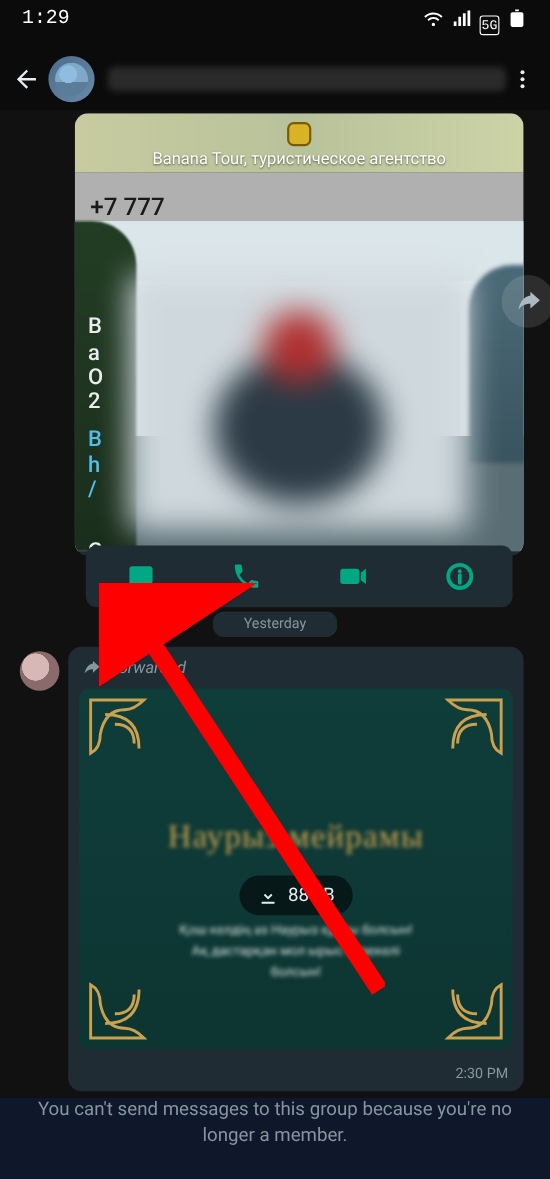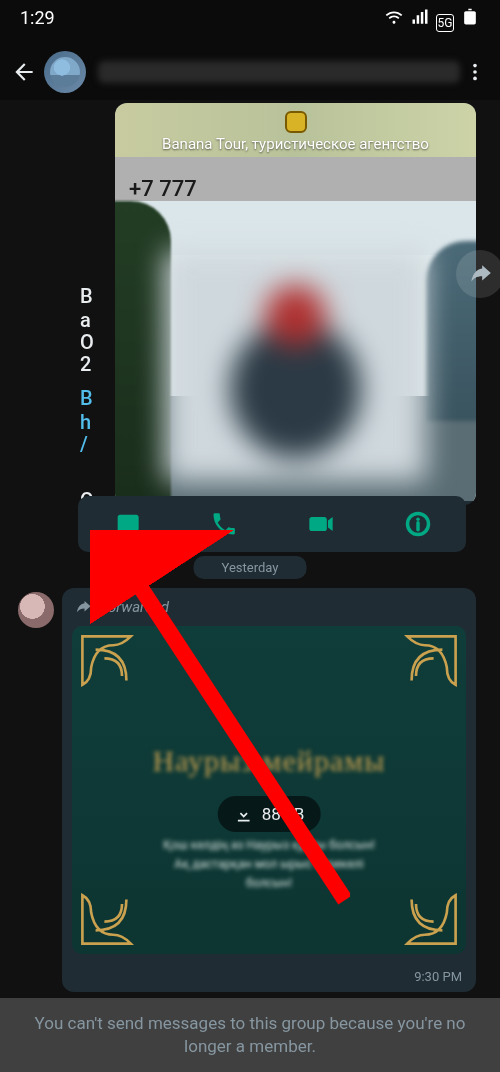--- a/index.html
+++ b/index.html
@@ -8,21 +8,21 @@
     background: #0b0b0b;
     font-family: -apple-system, Roboto, "Helvetica Neue", Arial, sans-serif;
     color: #e9edef;
     position: relative;
   }
 
   
   .status-bar {
     position: absolute; top: 0; left: 0; right: 0; height: 34px;
     display: flex; align-items: center; justify-content: space-between;
-    padding: 0 20px; font-size: 18px; color: #fff;
+    padding: 0 20px; font-size: 18px; color: #fff; font-family: Liberation Mono, monospace;
   }
   .status-right { display: flex; gap: 6px; align-items: center; }
   .status-right svg, .status-right .ico { width: 20px; height: 20px; fill: #fff; }
 
   
   .app-bar {
     position: absolute; top: 44px; left: 0; right: 0; height: 56px;
     display: flex; align-items: center; padding: 0 10px;
   }
   .back { width: 28px; height: 28px; display:flex; align-items:center; justify-content:center; }
@@ -45,21 +45,21 @@
 
   
   .chat {
     position: absolute; top: 100px; bottom: 74px; left: 0; right: 0;
     background: #111;
   }
 
   
   .msg1 {
     position:absolute; top:3px; left:68px; right:24px; height:402px;
-    background:#1f2c34; border-radius:12px; overflow:hidden;margin-left:47px;
+    background:#1f2c34; border-radius:12px; overflow:hidden;
   }
   .map-strip {
     height: 54px;
     background: linear-gradient(90deg,#c8cba0,#b8c29a,#cdd3a7);
     display:flex; align-items:flex-start; justify-content:center; flex-direction:column;
     padding-top:4px;
   }
   .map-pin {
     align-self:center;
     width:22px;height:22px;border-radius:6px;background:#d9b326;
@@ -160,22 +160,22 @@
     display:flex; align-items:center; gap:8px; font-size:17px;
   }
   .time-lbl{
     position:absolute; bottom:8px; right:14px;
     color:#8696a0; font-size:13px;
   }
 
   
   .notice{
     position:absolute; left:0; right:0; bottom:0; height:74px;
-    background:#404040; color:#8696a0;
-    display:flex; align-items:center; justify-content:center;
+    background:#0f172a; color:#8696a0;
+    display:flex; align-items:flex-start; justify-content:center;
     text-align:center; font-size:17px; line-height:1.35; padding:0 30px;
   }
 
   
   .anno-arrow{
     position:absolute; top:430px; left:90px; width:260px; height:380px;
     z-index:20; pointer-events:none;
   }
 
   .dark-letter{
@@ -313,21 +313,21 @@
       </div>
       <div class="script-text">Наурыз мейрамы</div>
       <div class="sub-text">Қош келдің әз Наурыз құтты болсын!<br>Ақ дастарқан мол ырыс берекелі<br>болсын!</div>
       <div class="dl-pill">
         <svg viewBox="0 0 24 24" width="20" height="20" fill="#e9edef">
             <path d="M12 3v10.6l3.3-3.3 1.4 1.4L12 16.4l-4.7-4.7 1.4-1.4L12 13.6V3h0zM5 19h14v2H5z"></path>
           </svg>
         <span>88 kB</span>
       </div>
     </div>
-    <div class="time-lbl">9:30 PM</div>
+    <div class="time-lbl">2:30 PM</div>
   </div>
 
   <svg class="anno-arrow" viewBox="0 0 260 380">
     <defs>
       <marker id="arrh" markerWidth="14" markerHeight="14" refX="3" refY="7" orient="auto">
         <path d="M0 0 L14 7 L0 14 Z" fill="#ff0000"></path>
       </marker>
     </defs>
     <line x1="255" y1="370" x2="26" y2="20" stroke="#ff0000" stroke-width="16" marker-end="url(#arrh)"></line>
   </svg>

